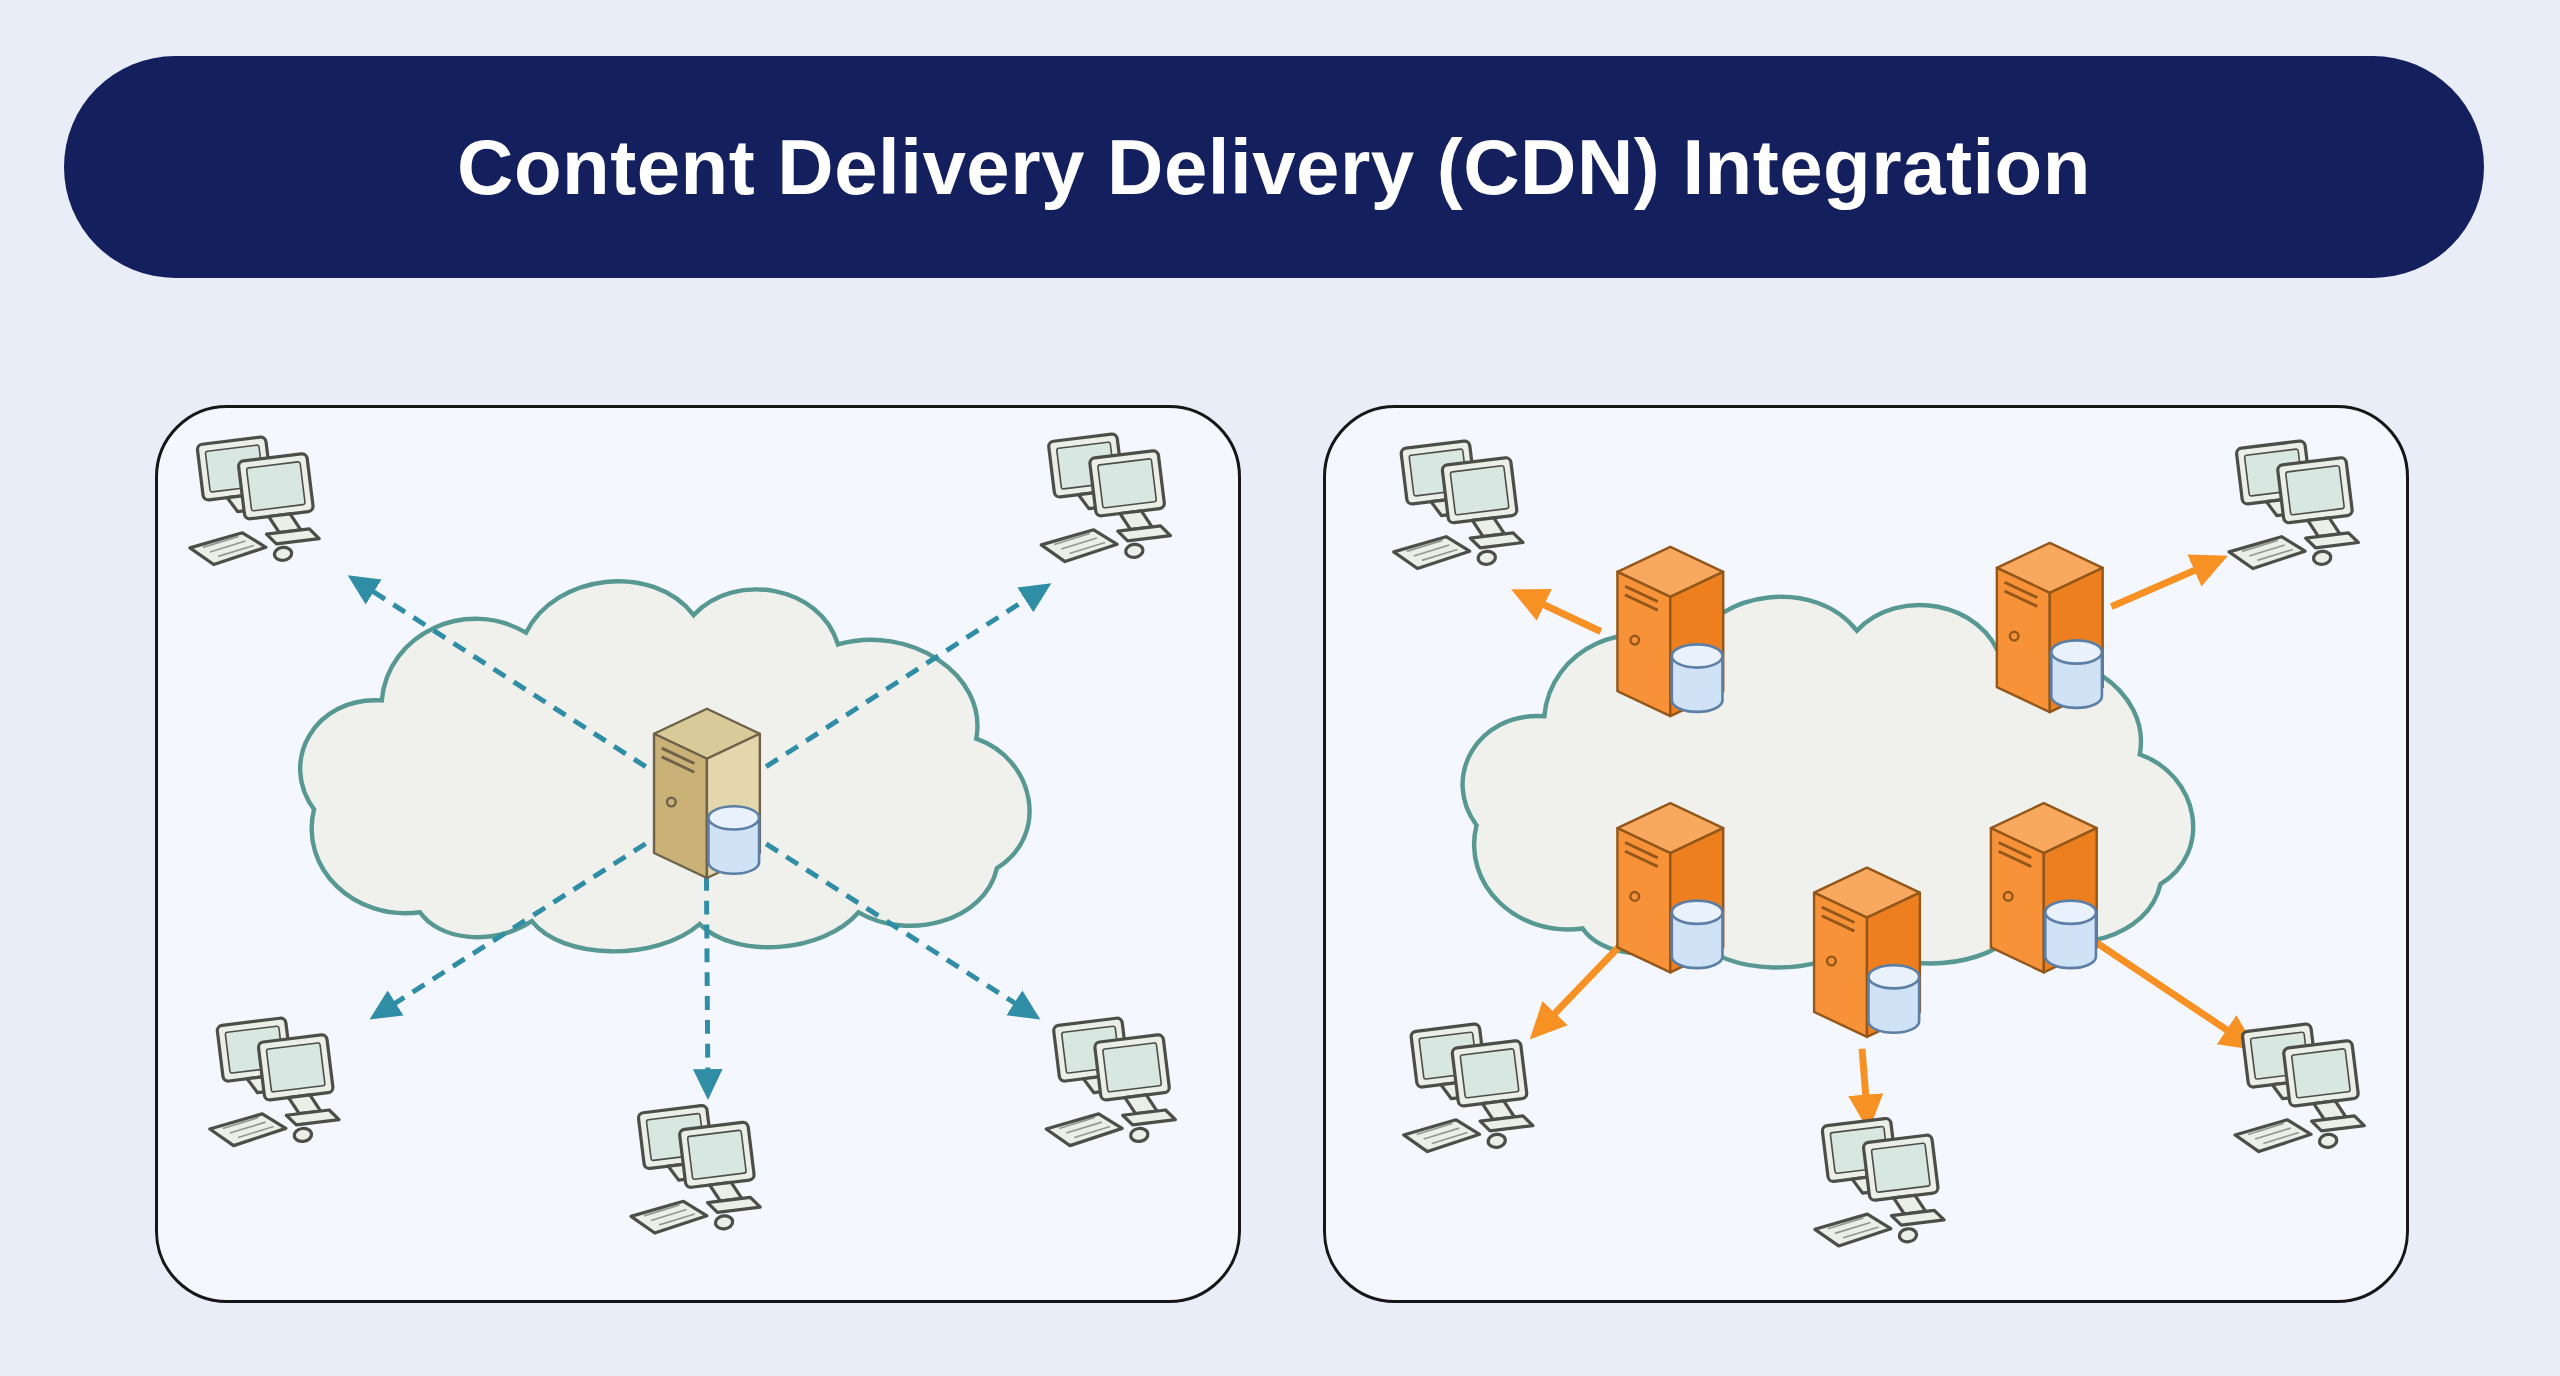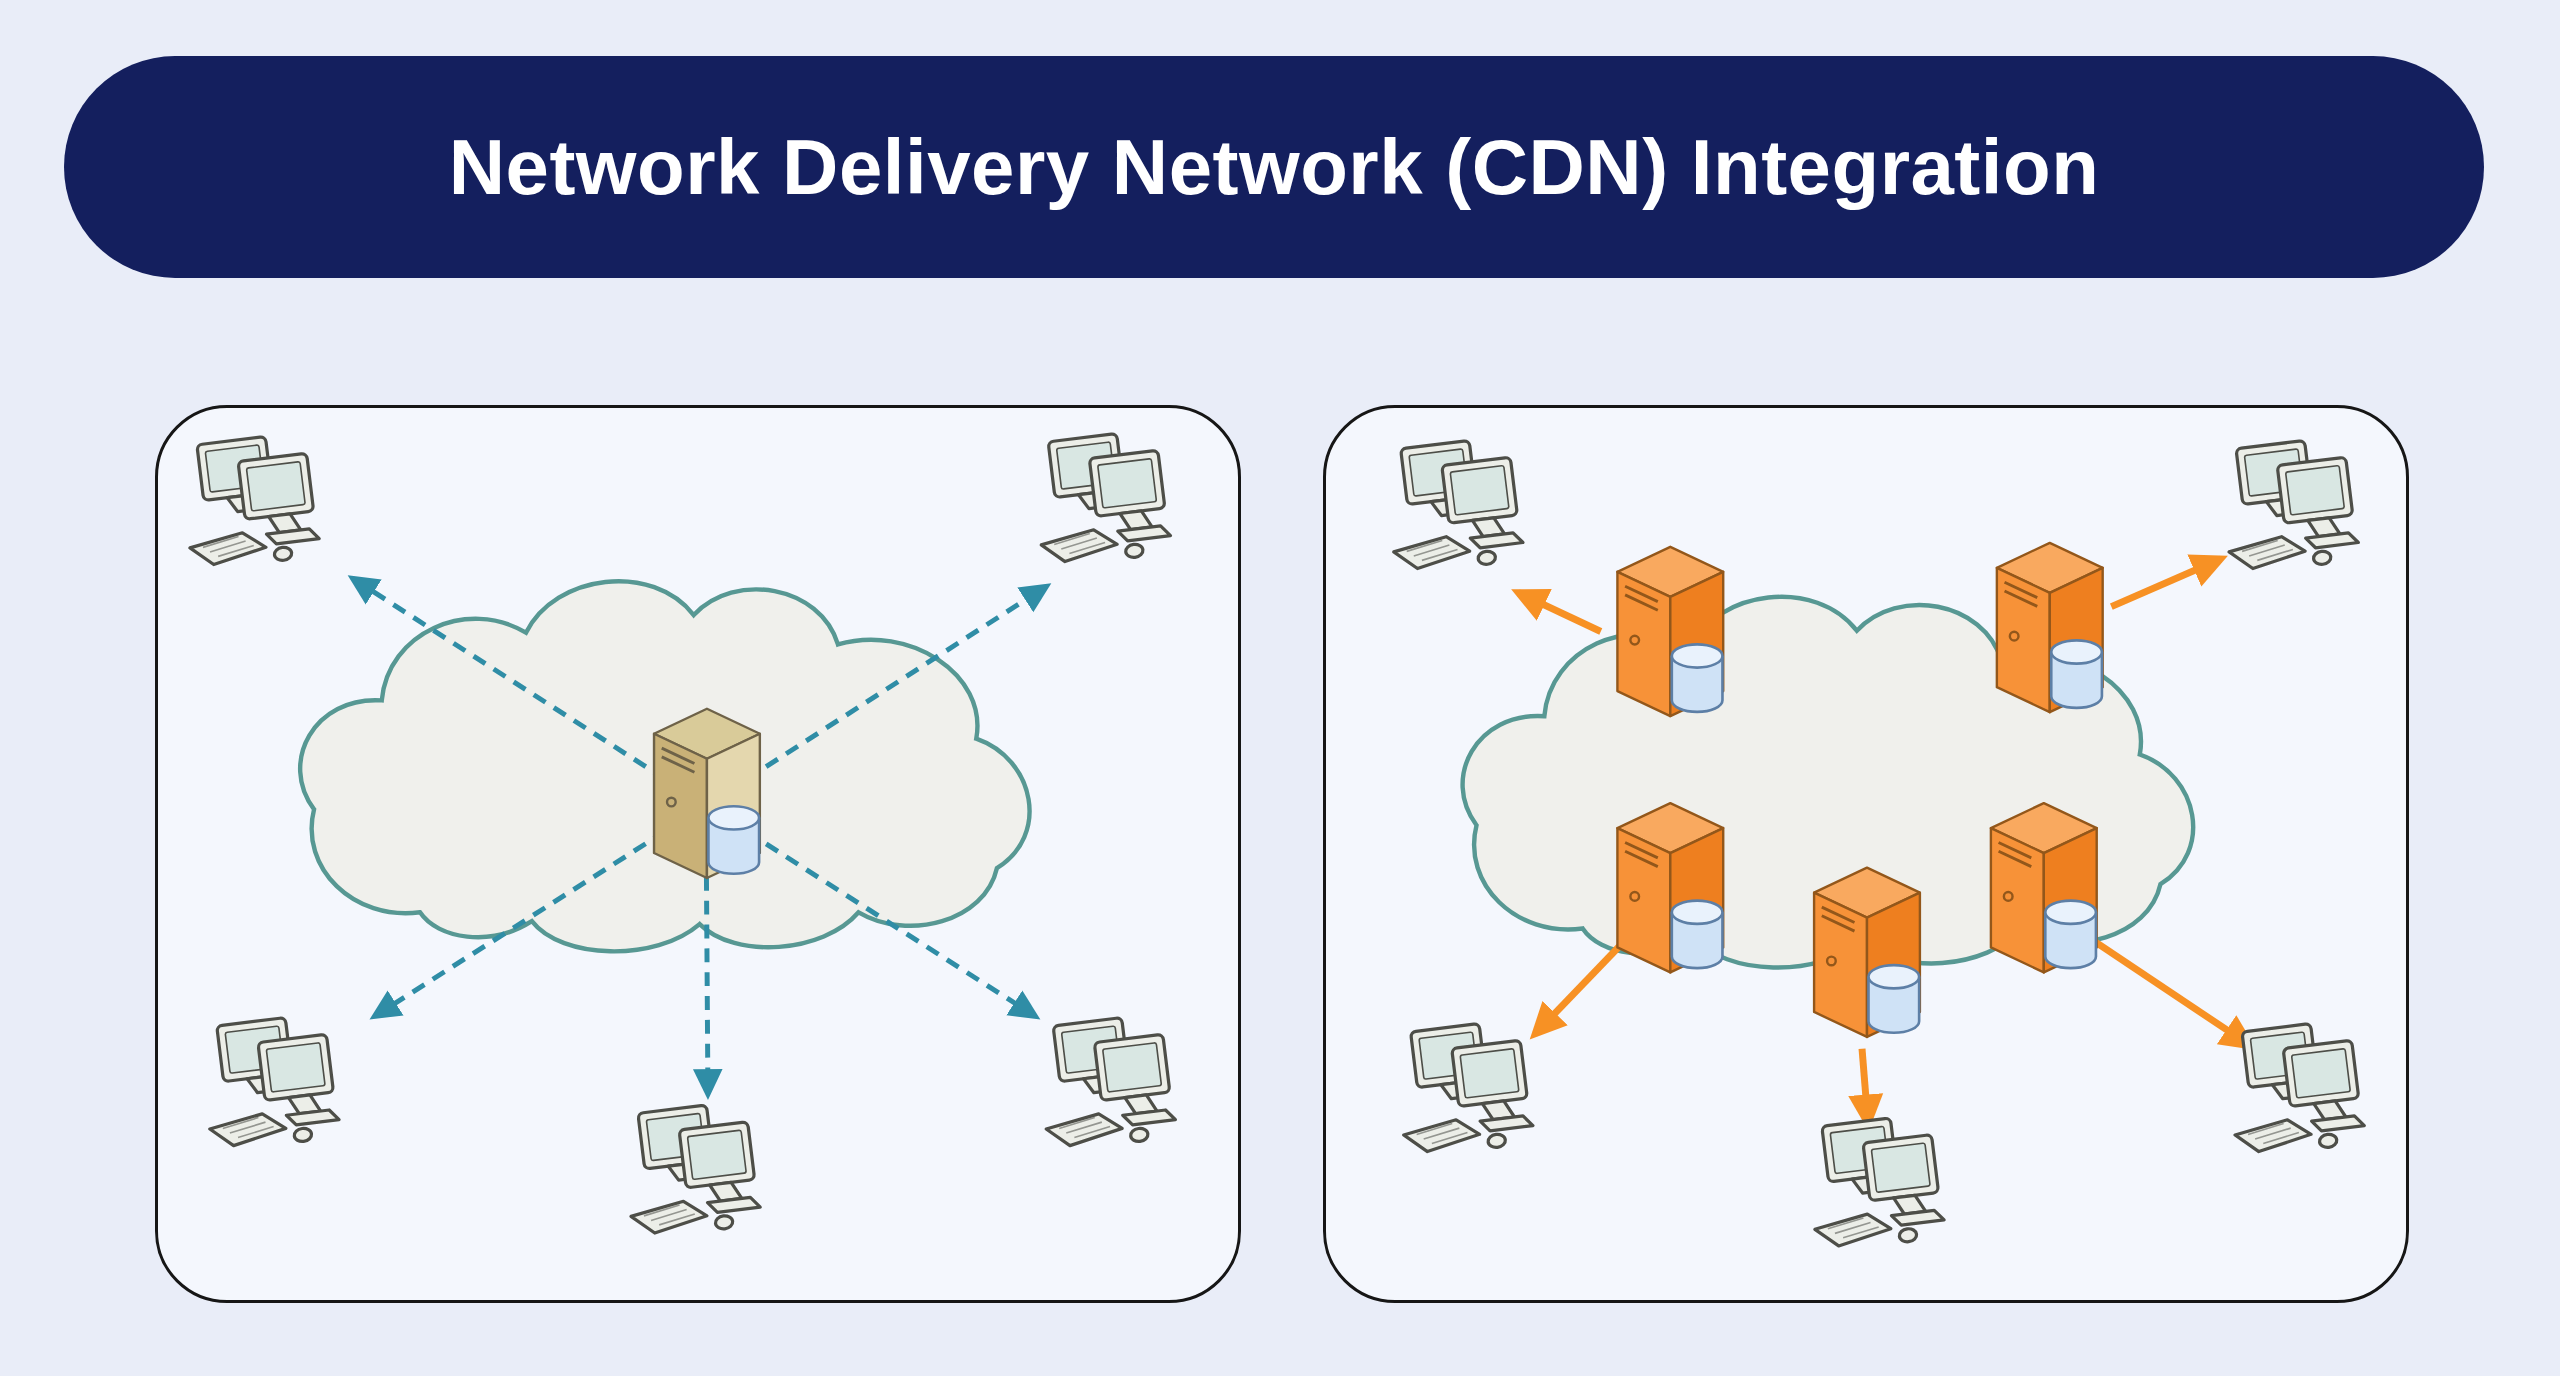--- a/index.html
+++ b/index.html
@@ -116,21 +116,21 @@
         <path class="pc-lines" d="M 24 99 L 58 93 M 30 104 L 64 98 M 37 109 L 71 103"></path>
         <ellipse class="pc-body" cx="97" cy="114" rx="8" ry="6"></ellipse>
       </g>
     </symbol>
   </defs>
 </svg>
 
 <div class="canvas">
 
   <div class="banner">
-    <h1>Network Delivery Network (CDN) Integration</h1>
+    <h1>Content Delivery Delivery (CDN) Integration</h1>
   </div>
 
   <div class="panel left">
     <svg viewBox="0 0 1086 898">
       <use href="#sym-cloud" x="115" y="134" width="800" height="460"></use>
 
       <g class="arrows-origin">
         <path d="M 551 400 L 196 172" marker-end="url(#arrowhead-origin)"></path>
         <path d="M 551 400 L 893 180" marker-end="url(#arrowhead-origin)"></path>
         <path d="M 551 400 L 218 612" marker-end="url(#arrowhead-origin)"></path>

